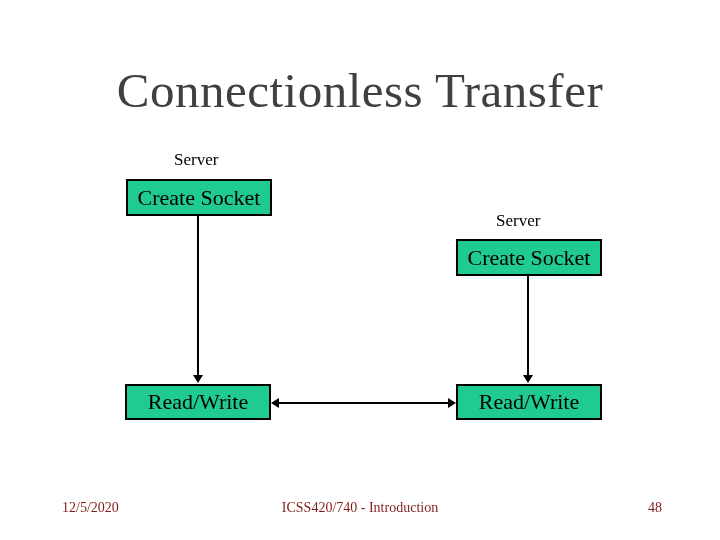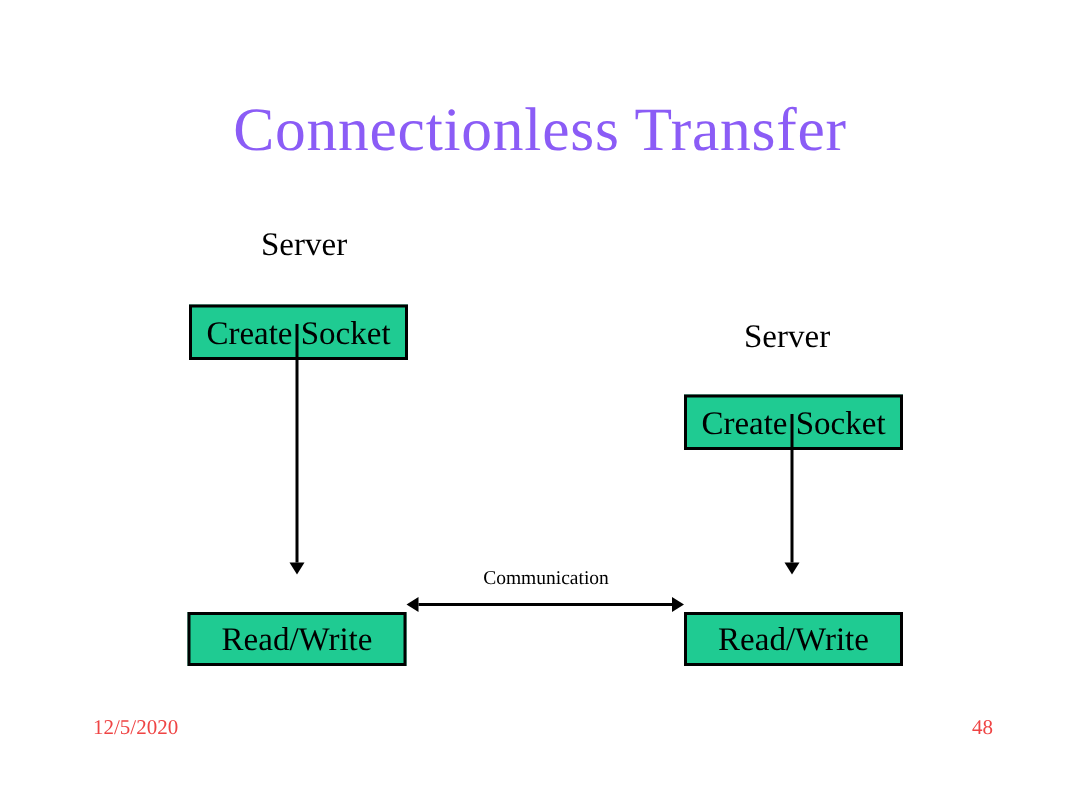--- a/index.html
+++ b/index.html
@@ -21,43 +21,42 @@
     position: absolute;
     inset: 0;
     background: #ffffff;
   }
   .title {
     position: absolute;
     top: 62px;
     left: 0;
     width: 100%;
     text-align: center;
-    font-size: 41px;
+    font-size: 49px;
     letter-spacing: 0.5px;
-    color: #8b5cf6;
+    color: #404040;
   }
   .small-label {
     position: absolute;
-    font-size: 22px;
+    font-size: 17px;
     color: #000000;
     white-space: nowrap;
   }
   .server-label { left: 174px; top: 150px; }
   .client-label { left: 496px; top: 211px; }
   .box {
     position: absolute;
     background: var(--box-fill);
     border: 2px solid var(--box-border);
     display: flex;
     align-items: center;
     justify-content: center;
     font-size: 22px;
     color: #000000;
     white-space: nowrap;
-    margin-top: 24px;
   }
   .box-server-create { left: 126px; top: 179px; width: 146px; height: 37px; }
   .box-client-create { left: 456px; top: 239px; width: 146px; height: 37px; }
   .box-server-rw     { left: 125px; top: 384px; width: 146px; height: 36px; }
   .box-client-rw     { left: 456px; top: 384px; width: 146px; height: 36px; }
   .vline {
     position: absolute;
     width: 2px;
     background: var(--line-color);
   }
@@ -96,23 +95,23 @@
   }
   .comm-label {
     position: absolute;
     left: 280px; top: 377px; width: 168px;
     text-align: center;
     font-size: 13px;
     color: #000000;
   }
   .footer-item {
     position: absolute;
-    top: 478px;
+    top: 500px;
     font-size: 14px;
-    color: #ef4444;
+    color: #7f1d1d;
     white-space: nowrap;
   }
   .footer-date { left: 62px; }
   .footer-center { left: 0; width: 100%; text-align: center; }
   .footer-page { right: 58px; }
 </style>
 </head>
 <body>
 
 <div class="slide">
@@ -129,18 +128,18 @@
 
   <div class="vline vline-server"></div>
   <div class="arrow-down arrow-down-server"></div>
 
   <div class="vline vline-client"></div>
   <div class="arrow-down arrow-down-client"></div>
 
   <div class="hline"></div>
   <div class="arrow-left"></div>
   <div class="arrow-right"></div>
-  <div class="comm-label">Communication</div>
 
+  <div class="footer-item footer-center">ICSS420/740 - Introduction</div>
   <div class="footer-item footer-date">12/5/2020</div>
   <div class="footer-item footer-page">48</div>
 
 </div>
 
 </body></html>

